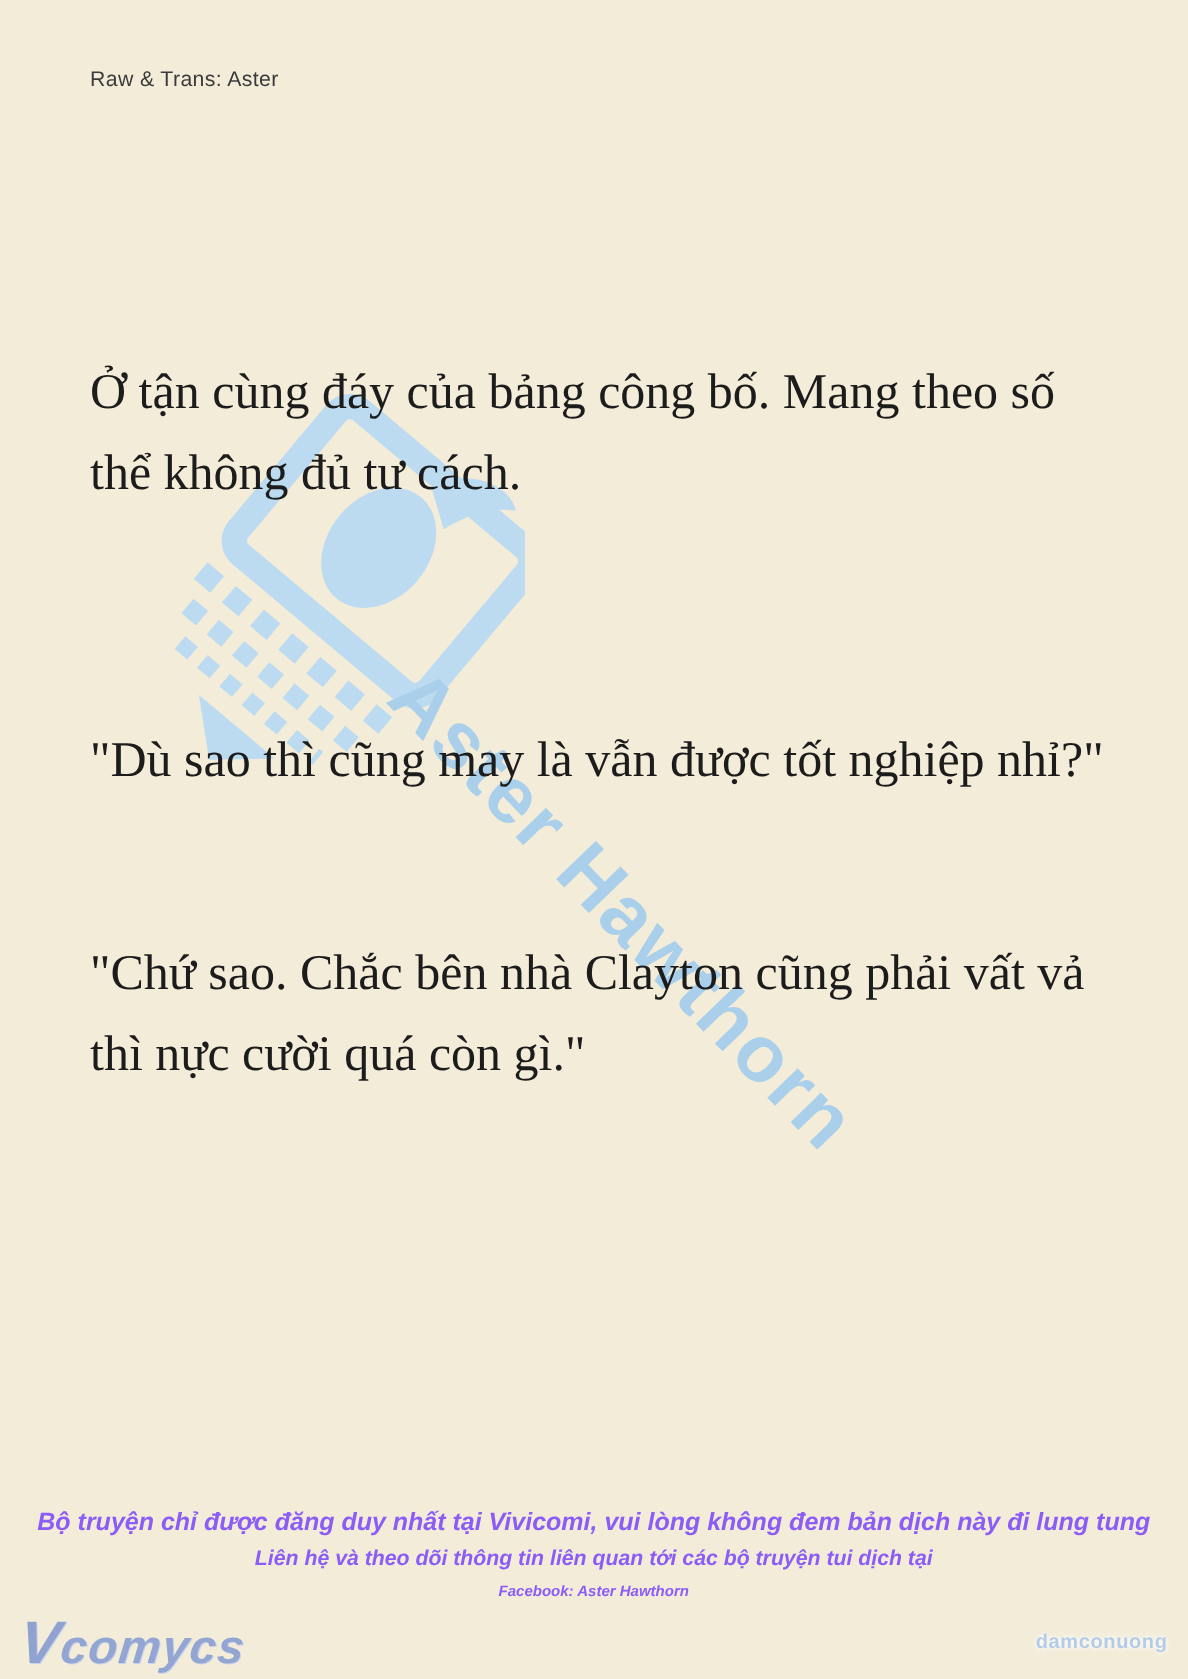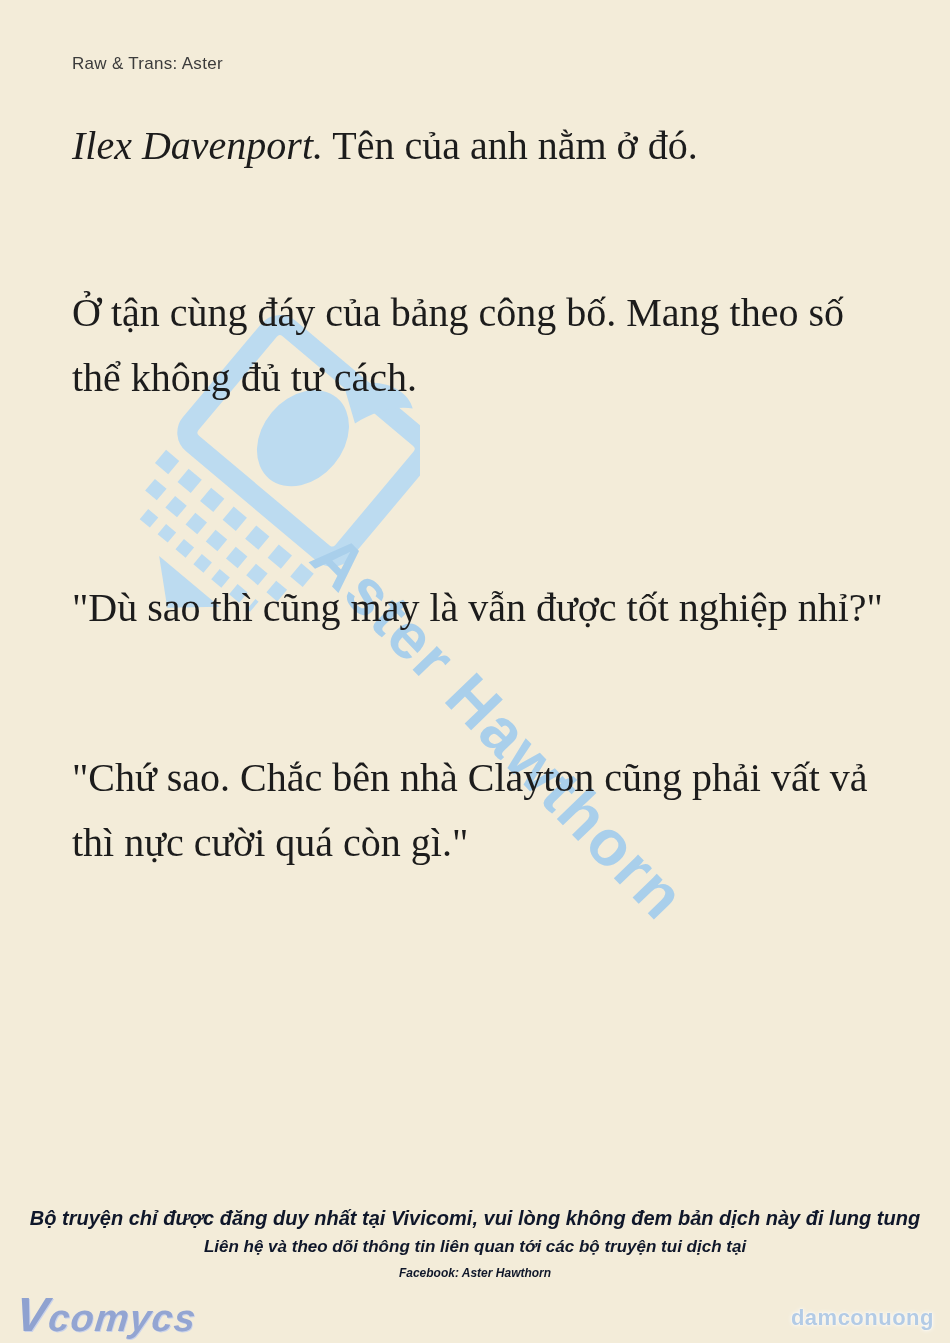--- a/index.html
+++ b/index.html
@@ -49,21 +49,21 @@
   .p3 { top: 575px; }
   .p4 { top: 745px; }
   .p5 { top: 1045px; }
   .ital { font-style: italic; }
 
   .footer-notice {
     position: absolute; left: 0; top: 1203px; width: 950px;
     text-align: center;
     font-family: "Liberation Sans", sans-serif;
     font-weight: bold; font-style: italic;
-    color: #0f172a;
+    color: #8b5cf6;
   }
   .notice-1 { font-size: 20px; line-height: 30px; }
   .notice-2 { font-size: 17px; line-height: 27px; text-align: center; }
   .notice-3 { font-size: 12px; line-height: 27px; }
 
   .logo-left {
     position: absolute; left: 16px; top: 1287px;
     font-family: "Liberation Sans", sans-serif;
     font-weight: bold; font-style: italic;
     font-size: 38px;
@@ -72,21 +72,21 @@
     letter-spacing: 1px;
     text-shadow: 1px 1px 0 #c9d2ea;
   }
   .logo-left .big-v {
     font-size: 48px; color: #8fa2d0;
   }
   .logo-right {
     position: absolute; right: 16px; top: 1305px;
     font-family: "Liberation Sans", sans-serif;
     font-weight: bold;
-    font-size: 22px;
+    font-size: 16px;
     color: #b3cbe5;
     letter-spacing: 0.5px;
     text-shadow: 0 0 5px #ffffff, 0 0 2px #ffffff;
   }
 </style>
 </head>
 <body>
 
 <div class="page">
 
@@ -99,23 +99,20 @@
       <path d="M152,44 C168,12 200,4 216,16 C200,26 188,44 182,64 Z" stroke="none"></path>
       <line x1="56" y1="212" x2="246" y2="212" stroke-width="17" stroke-dasharray="17 12" fill="none"></line>
       <line x1="66" y1="240" x2="236" y2="240" stroke-width="15" stroke-dasharray="15 11" fill="none"></line>
       <line x1="80" y1="266" x2="222" y2="266" stroke-width="13" stroke-dasharray="13 10" fill="none"></line>
       <path d="M118,288 L196,288 L157,322 Z" stroke="none"></path>
     </g>
   </svg>
 
   <div class="wm-text">Aster Hawthorn</div>
 
-  <div class="para p1">
-    <span class="ital">Ilex Davenport.</span><span> Tên của anh nằm ở đó.</span>
-  </div>
 
   <div class="para p2">
     <div>Ở tận cùng đáy của bảng công bố. Mang theo số</div>
     <div>thể không đủ tư cách.</div>
   </div>
 
   <div class="para p3">
     <div>"Dù sao thì cũng may là vẫn được tốt nghiệp nhỉ?"</div>
   </div>
 

